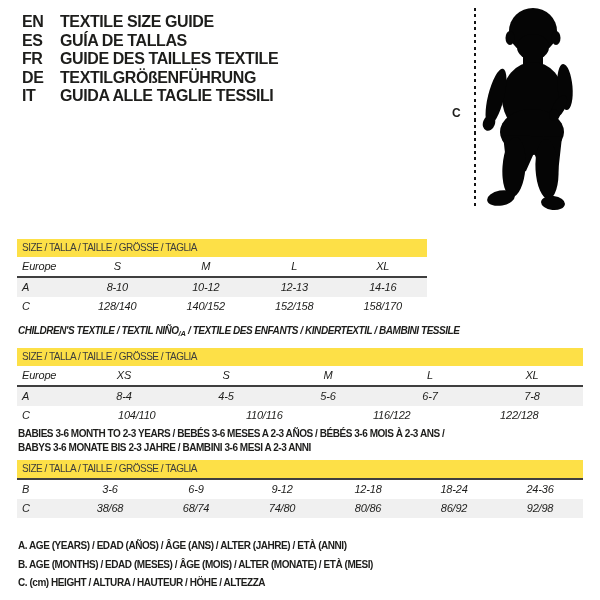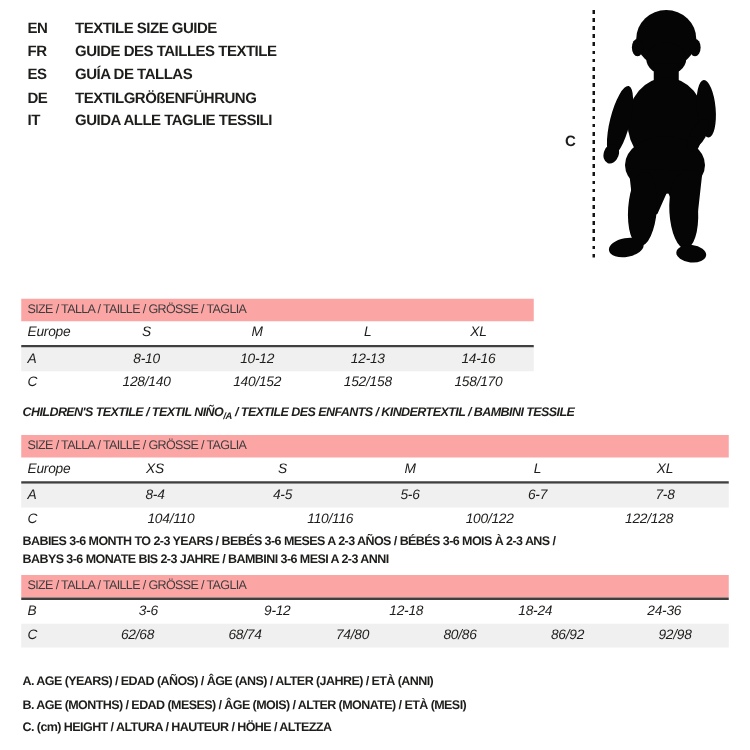--- a/index.html
+++ b/index.html
@@ -2,35 +2,35 @@
 <html><head>
 <meta charset="utf-8">
 <style>
   html,body{margin:0;padding:0;background:#ffffff;}
   .page{
     position:relative;width:600px;height:600px;background:#ffffff;overflow:hidden;
     font-family:"Liberation Sans",sans-serif;color:#1d1d1b;
   }
   
   .lang-list{position:absolute;left:22px;top:13px;}
-  .lang-row{display:flex;font-weight:bold;font-size:12px;line-height:18.6px;letter-spacing:-0.4px;white-space:nowrap;}
+  .lang-row{display:flex;font-weight:bold;font-size:16px;line-height:18.6px;letter-spacing:-0.4px;white-space:nowrap;}
   .lang-code{width:38px;flex:0 0 38px;}
   
   .dashline{
     position:absolute;left:474px;top:8px;width:2px;height:198px;
     background:repeating-linear-gradient(to bottom,#141414 0 3px,transparent 3px 6.5px);
   }
   .measure-label{position:absolute;left:452px;top:106px;font-weight:bold;font-size:12px;}
   .baby{position:absolute;left:481px;top:5px;}
   
   .sec-title{position:absolute;font-weight:bold;font-size:10px;letter-spacing:-0.45px;white-space:nowrap;}
   .sub-a{font-size:7.5px;vertical-align:-2px;letter-spacing:-0.2px;}
   
   .size-table{position:absolute;}
-  .bar{height:18px;line-height:18px;background:#fca5a5;color:#3d3d3d;font-size:10px;letter-spacing:-0.5px;padding-left:5px;}
+  .bar{height:18px;line-height:18px;background:#fde047;color:#3d3d3d;font-size:10px;letter-spacing:-0.5px;padding-left:5px;}
   .trow{display:flex;height:19px;line-height:19px;font-size:11px;letter-spacing:-0.2px;font-style:italic;}
   .trow .lbl{box-sizing:border-box;padding-left:5px;}
   .t1 .lbl,.t2 .lbl{flex:0 0 56px;}
   .t3 .lbl{flex:0 0 50px;}
   .trow .cell{flex:1;text-align:center;}
   .divider{height:2px;background:#3f3f3f;}
   .shaded{background:#f0f0f0;}
   
   .notes{position:absolute;left:18px;top:537px;}
   .note{font-weight:bold;font-size:10px;line-height:18.7px;letter-spacing:-0.45px;white-space:nowrap;}
@@ -39,26 +39,26 @@
 <body>
 
 <div class="page">
 
   <div class="lang-list">
     <div class="lang-row">
       <span class="lang-code">EN</span>
       <span class="lang-title">TEXTILE SIZE GUIDE</span>
     </div>
     <div class="lang-row">
+      <span class="lang-code">ES</span>
+      <span class="lang-title">GUÍA DE TALLAS</span>
+    </div>
+    <div class="lang-row">
       <span class="lang-code">FR</span>
       <span class="lang-title">GUIDE DES TAILLES TEXTILE</span>
-    </div>
-    <div class="lang-row">
-      <span class="lang-code">ES</span>
-      <span class="lang-title">GUÍA DE TALLAS</span>
     </div>
     <div class="lang-row">
       <span class="lang-code">DE</span>
       <span class="lang-title">TEXTILGRÖßENFÜHRUNG</span>
     </div>
     <div class="lang-row">
       <span class="lang-code">IT</span>
       <span class="lang-title">GUIDA ALLE TAGLIE TESSILI</span>
     </div>
   </div>
@@ -128,43 +128,44 @@
       <div class="cell">8-4</div>
       <div class="cell">4-5</div>
       <div class="cell">5-6</div>
       <div class="cell">6-7</div>
       <div class="cell">7-8</div>
     </div>
     <div class="trow">
       <div class="lbl">C</div>
       <div class="cell">104/110</div>
       <div class="cell">110/116</div>
-      <div class="cell">100/122</div>
+      <div class="cell">116/122</div>
       <div class="cell">122/128</div>
     </div>
   </div>
 
   <div class="sec-title" style="left:18px;top:427px;line-height:13.5px;">
     <div>BABIES 3-6 MONTH TO 2-3 YEARS / BEBÉS 3-6 MESES A 2-3 AÑOS / BÉBÉS 3-6 MOIS À 2-3 ANS /</div>
     <div>BABYS 3-6 MONATE BIS 2-3 JAHRE / BAMBINI 3-6 MESI A 2-3 ANNI</div>
   </div>
   <div class="size-table t3" style="left:17px;top:460px;width:566px;">
     <div class="bar">SIZE / TALLA / TAILLE / GRÖSSE / TAGLIA</div>
     <div class="divider"></div>
     <div class="trow">
       <div class="lbl">B</div>
       <div class="cell">3-6</div>
+      <div class="cell">6-9</div>
       <div class="cell">9-12</div>
       <div class="cell">12-18</div>
       <div class="cell">18-24</div>
       <div class="cell">24-36</div>
     </div>
     <div class="trow shaded">
       <div class="lbl">C</div>
-      <div class="cell">62/68</div>
+      <div class="cell">38/68</div>
       <div class="cell">68/74</div>
       <div class="cell">74/80</div>
       <div class="cell">80/86</div>
       <div class="cell">86/92</div>
       <div class="cell">92/98</div>
     </div>
   </div>
 
   <div class="notes">
     <div class="note">A. AGE (YEARS) / EDAD (AÑOS) / ÂGE (ANS) / ALTER (JAHRE) / ETÀ (ANNI)</div>

